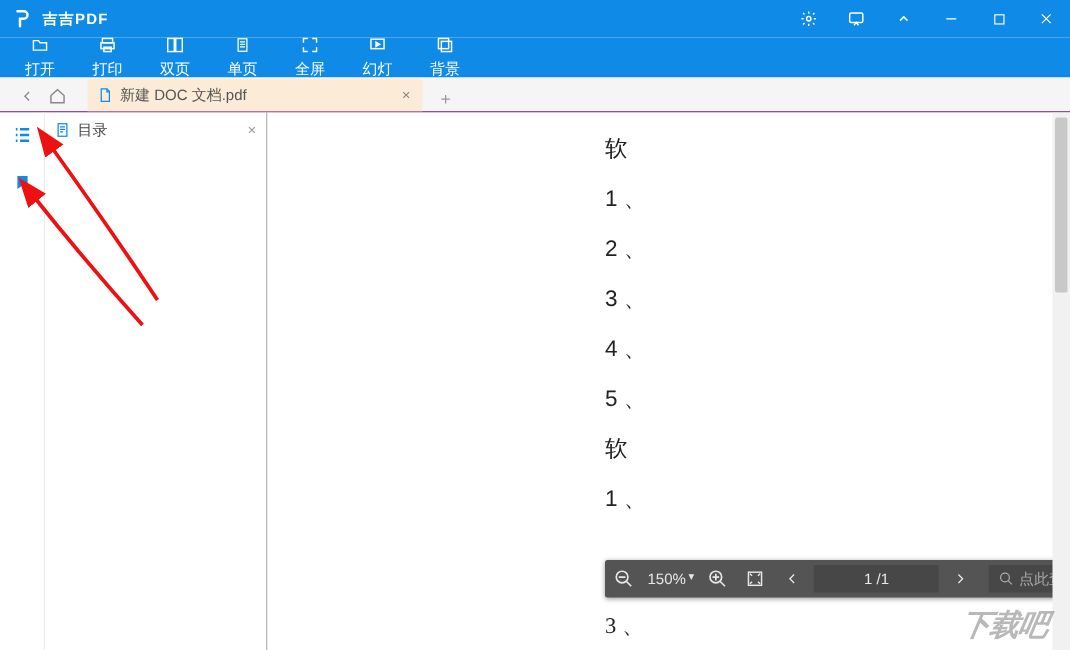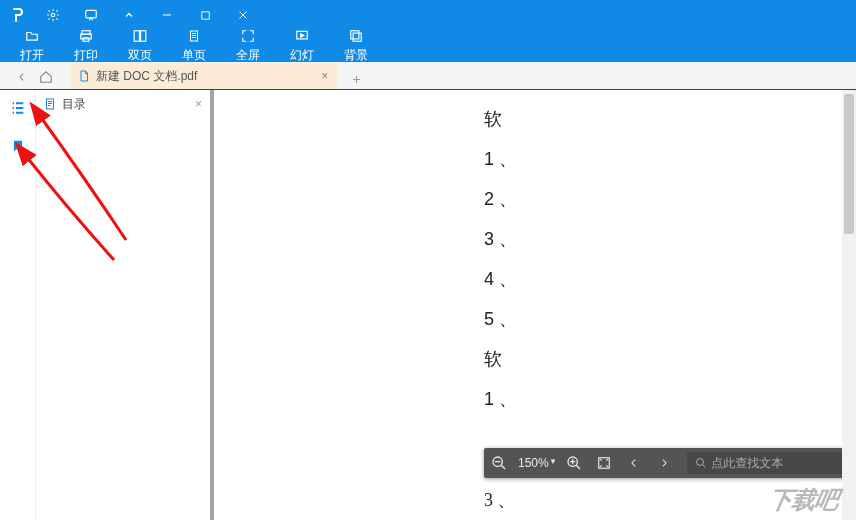--- a/index.html
+++ b/index.html
@@ -19,21 +19,21 @@
   .navbtn { width: 24px; height: 24px; display: flex; align-items: center; justify-content: center; cursor: pointer; }
   .tab { display: flex; align-items: center; height: 26px; background: #fcecd7; padding: 0 8px; margin-left: 12px; border-radius: 2px 2px 0 0; gap: 6px; }
   .tab .closex { cursor: pointer; color: #888; padding: 0 2px; }
   .addtab { margin-left: 10px; color: #999; cursor: pointer; font-size: 14px; padding: 2px 4px; }
 
   .main { display: flex; height: 430px; position: relative; }
 
   .sidetabs { width: 36px; background: #fff; border-right: 1px solid #eee; display: flex; flex-direction: column; align-items: center; padding-top: 6px; gap: 14px; }
   .sidetab { width: 24px; height: 24px; display: flex; align-items: center; justify-content: center; cursor: pointer; }
 
-  .sidepanel { width: 178px; border-right: 4px solid #a3a3a3; background: #fff; }
+  .sidepanel { width: 178px; border-right: 1px solid #a3a3a3; background: #fff; }
   .sidepanel-head { display: flex; align-items: center; height: 28px; padding: 0 8px; font-size: 12px; color: #444; gap: 6px; }
   .sidepanel-head .spacer { flex: 1; }
   .sidepanel-head .closex { cursor: pointer; color: #999; }
 
   .docarea { flex: 1; position: relative; background: #fff; overflow: hidden; }
   .docscroll { position: absolute; right: 0; top: 0; bottom: 0; width: 14px; background: #f1f1f1; }
   .docscroll .thumb { position: absolute; left: 2px; right: 2px; top: 4px; height: 140px; background: #c8c8c8; border-radius: 2px; }
   .page { position: absolute; left: 270px; top: 20px; font-size: 18px; color: #222; line-height: 1; display: flex; flex-direction: column; gap: 22px; font-family: SimSun, serif; }
 
   .pagectrl { position: absolute; left: 270px; bottom: 42px; width: 506px; height: 30px; background: #545454; border-radius: 2px; display: flex; align-items: center; color: #e8e8e8; font-size: 12px; box-shadow: 0 1px 4px rgba(0,0,0,0.4); }
@@ -48,20 +48,21 @@
 </style>
 </head>
 <body>
 
 <div class="titlebar">
   <span class="logo">
     <svg width="16" height="16" viewBox="0 0 16 16">
         <path d="M4 2h5a3 3 0 0 1 0 6H6v6" stroke="#fff" stroke-width="2" fill="none" stroke-linecap="round"></path>
       </svg>
   </span>
+  <span class="title">吉吉PDF</span>
   <div class="ctrl">
       <svg width="14" height="14" viewBox="0 0 24 24" fill="none" stroke-width="2">
         <circle cx="12" cy="12" r="3"></circle>
         <path d="M12 2v3M12 19v3M4.2 4.2l2 2M17.8 17.8l2 2M2 12h3M19 12h3M4.2 19.8l2-2M17.8 6.2l2-2"></path>
       </svg>
     </div>
   <div class="ctrl">
       <svg width="14" height="14" viewBox="0 0 24 24" fill="none" stroke-width="2">
         <rect x="3" y="4" width="18" height="13" rx="2"></rect>
         <path d="M9 21l3-4 3 4"></path>
@@ -224,20 +225,24 @@
           <svg width="14" height="14" viewBox="0 0 24 24" fill="none" stroke="#e8e8e8" stroke-width="2">
             <rect x="3" y="3" width="18" height="18"></rect>
             <path d="M8 8l-3-3M16 8l3-3M8 16l-3 3M16 16l3 3"></path>
           </svg>
         </div>
       <div class="pcbtn">
           <svg width="10" height="14" viewBox="0 0 24 24" fill="none" stroke="#e8e8e8" stroke-width="2.5">
             <path d="M15 4l-8 8 8 8"></path>
           </svg>
         </div>
+      <div class="pagenum">
+        <span>1</span>
+        <span>/</span><span>1</span>
+      </div>
       <div class="pcbtn">
           <svg width="10" height="14" viewBox="0 0 24 24" fill="none" stroke="#e8e8e8" stroke-width="2.5">
             <path d="M9 4l8 8-8 8"></path>
           </svg>
         </div>
       <div class="search">
         <svg width="12" height="12" viewBox="0 0 24 24" fill="none" stroke="#aaa" stroke-width="2">
             <circle cx="10" cy="10" r="7"></circle>
             <path d="M15 15l6 6"></path>
           </svg>

